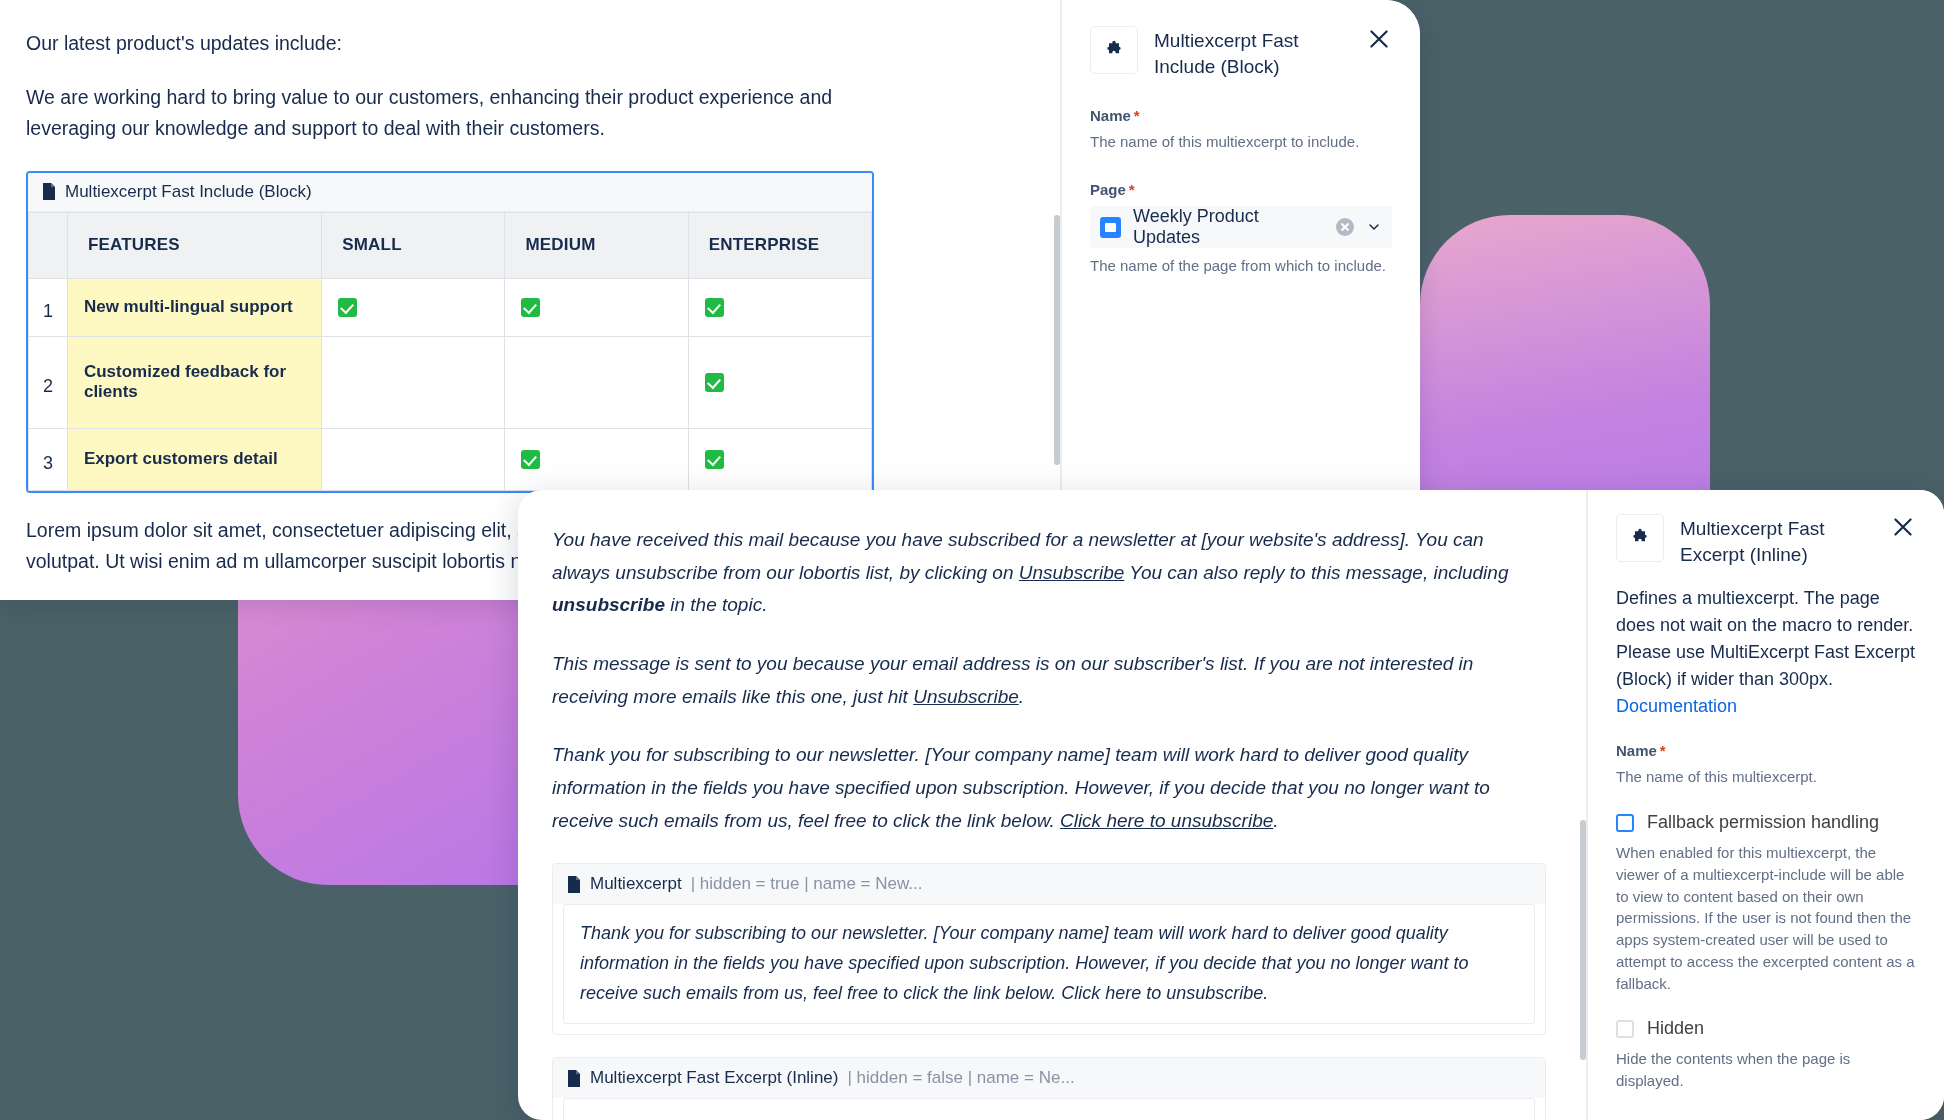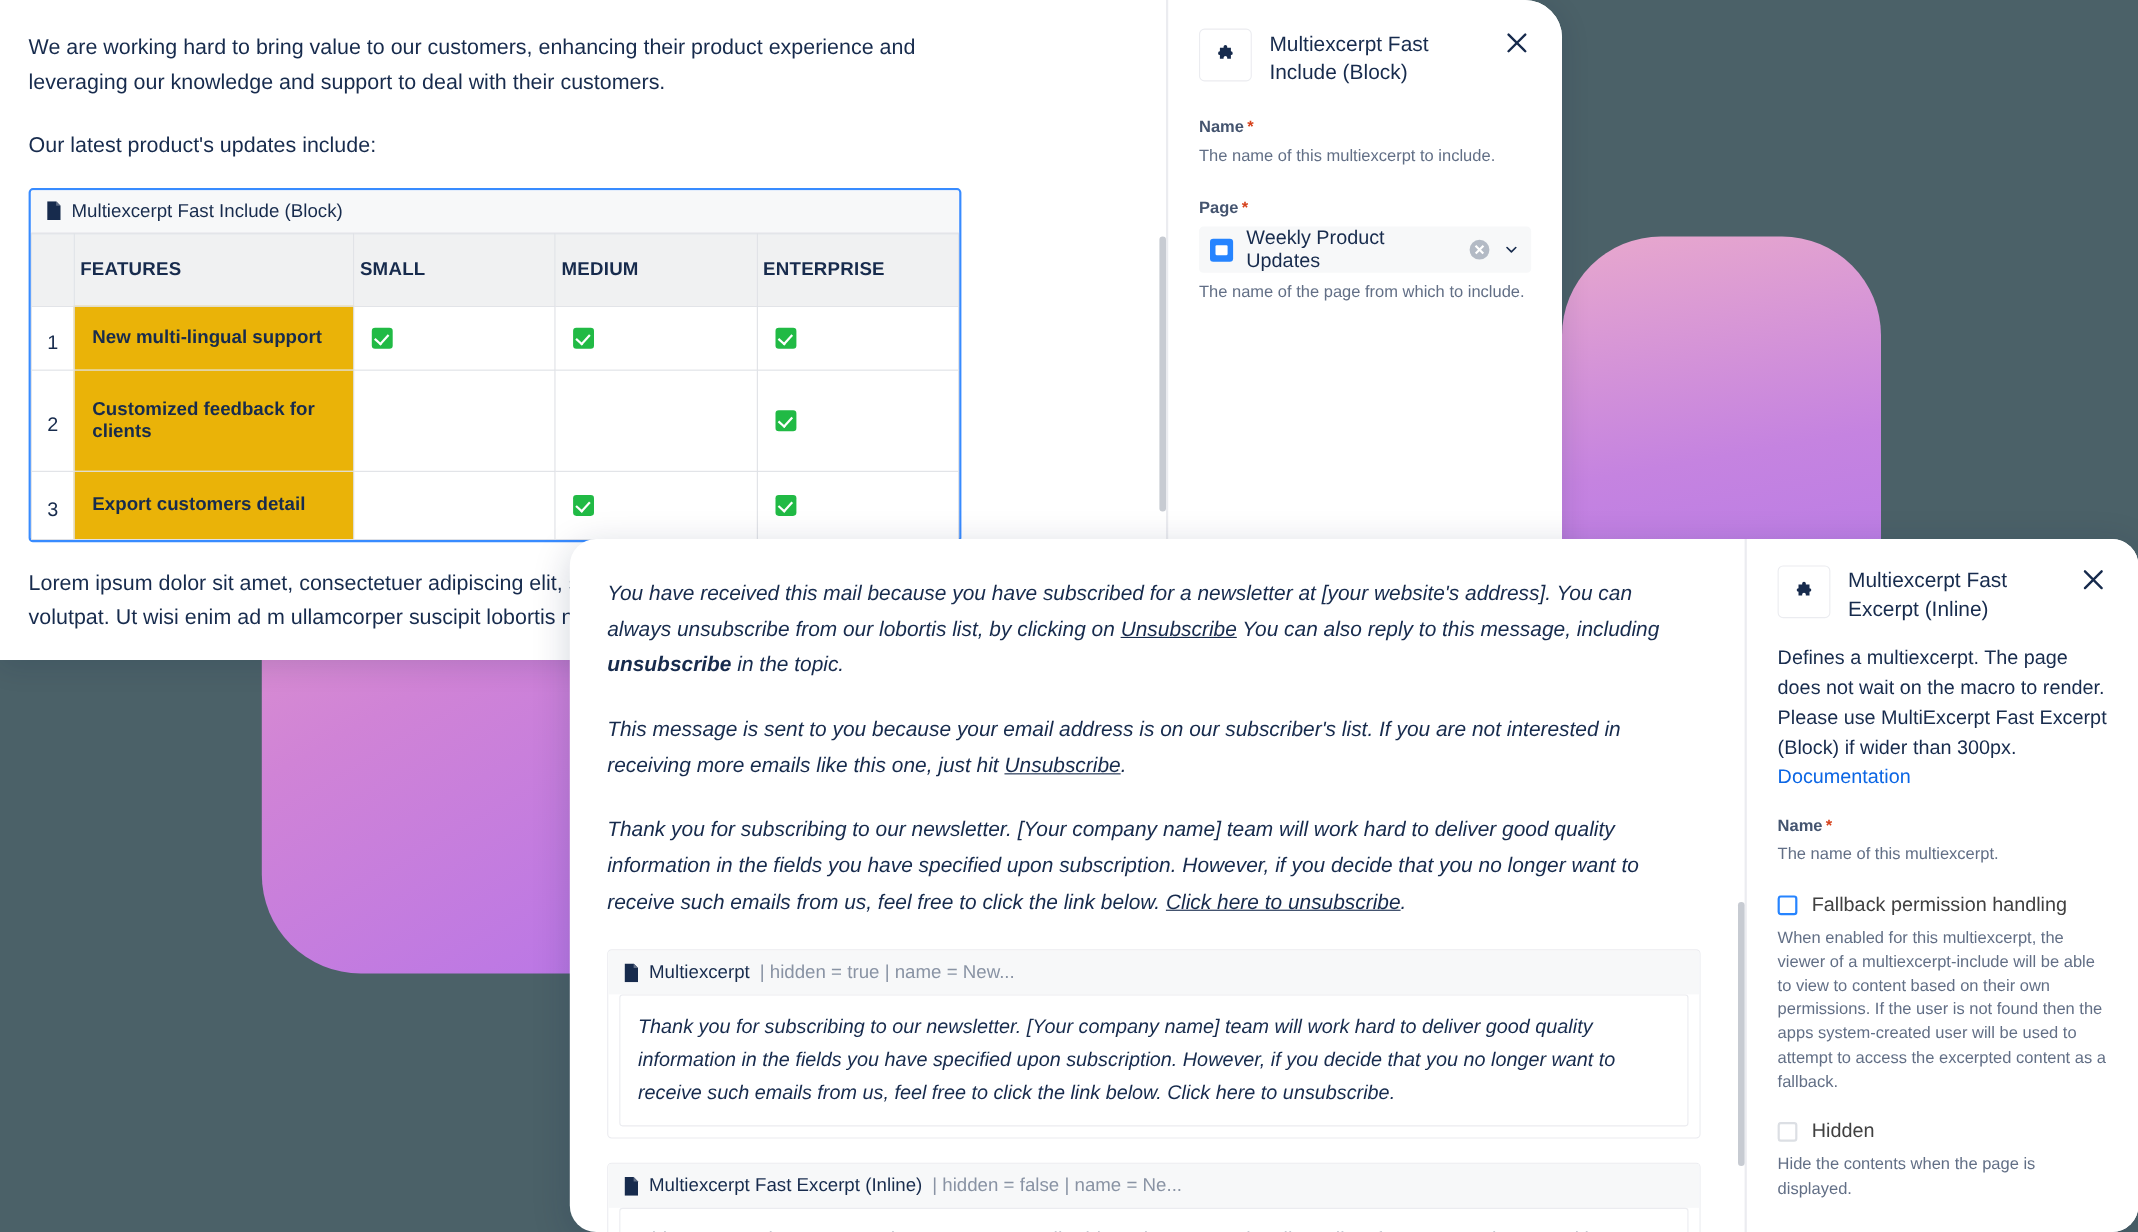--- a/index.html
+++ b/index.html
@@ -41,27 +41,27 @@
     background:#f7f8f9; padding:9px 14px;
     font-size:17px; color:#172b4d; display:flex; align-items:center; gap:9px;
     border-bottom:1px solid #ebecf0;
   }
   .macro-head .meta { color:#8993a4; }
   .doc-ico { width:14px; height:17px; flex:none; }
 
   table.ftable { border-collapse:collapse; width:100%; font-size:17px; }
   table.ftable th, table.ftable td { border:1px solid #dfe1e6; vertical-align:middle; }
   table.ftable thead th { background:#f0f1f2; color:#172b4d; font-weight:bold;
-                          text-align:left; padding:20px 5px; height:66px; letter-spacing:.2px; }
+                          text-align:left; padding:20px 20px; height:66px; letter-spacing:.2px; }
   table.ftable thead th.num { width:34px; padding:0; }
   .col-feat { width:222px; }
   .col-size { width:160px; }
   td.num { background:#fff; color:#172b4d; font-size:18px; text-align:center;
            vertical-align:top; padding:8px 0 0 0; width:34px; }
-  td.feat { background:#eab308; color:#172b4d; font-weight:bold; padding:14px 16px;
+  td.feat { background:#fef9c3; color:#172b4d; font-weight:bold; padding:14px 16px;
             vertical-align:bottom; }
   td.chk  { background:#fff; padding:14px 16px; vertical-align:bottom; }
   .tick { display:inline-block; width:19px; height:19px; border-radius:3px;
           background:#21ba45; position:relative; vertical-align:middle; }
   .tick::after { content:""; position:absolute; left:5px; top:3px; width:6px; height:10px;
                  border:2.5px solid #fff; border-top:0; border-left:0; transform:rotate(42deg); }
   .row-h1 td { height:58px; }
   .row-h2 td { height:92px; }
   .row-h3 td { height:62px; }
 
@@ -121,22 +121,22 @@
 </head>
 <body>
 
 <div class="blob" id="blob-left"></div>
 <div class="blob" id="blob-right"></div>
 
 <div id="editor-card">
 
   <div class="editor-body">
 
+    <p class="para tight">Our latest product's updates include:</p>
     <p class="para">We are working hard to bring value to our customers, enhancing their product experience and leveraging our knowledge and support to deal with their customers.</p>
-    <p class="para tight">Our latest product's updates include:</p>
 
     <div class="macro-block">
       <div class="macro-head">
         <svg class="doc-ico" viewBox="0 0 14 17">
           <path d="M1 0h8l4 4v13H1z" fill="#172b4d"></path>
           <path d="M9 0l4 4H9z" fill="#5e6c84"></path>
         </svg>
         <span>Multiexcerpt Fast Include (Block)</span>
       </div>
 

